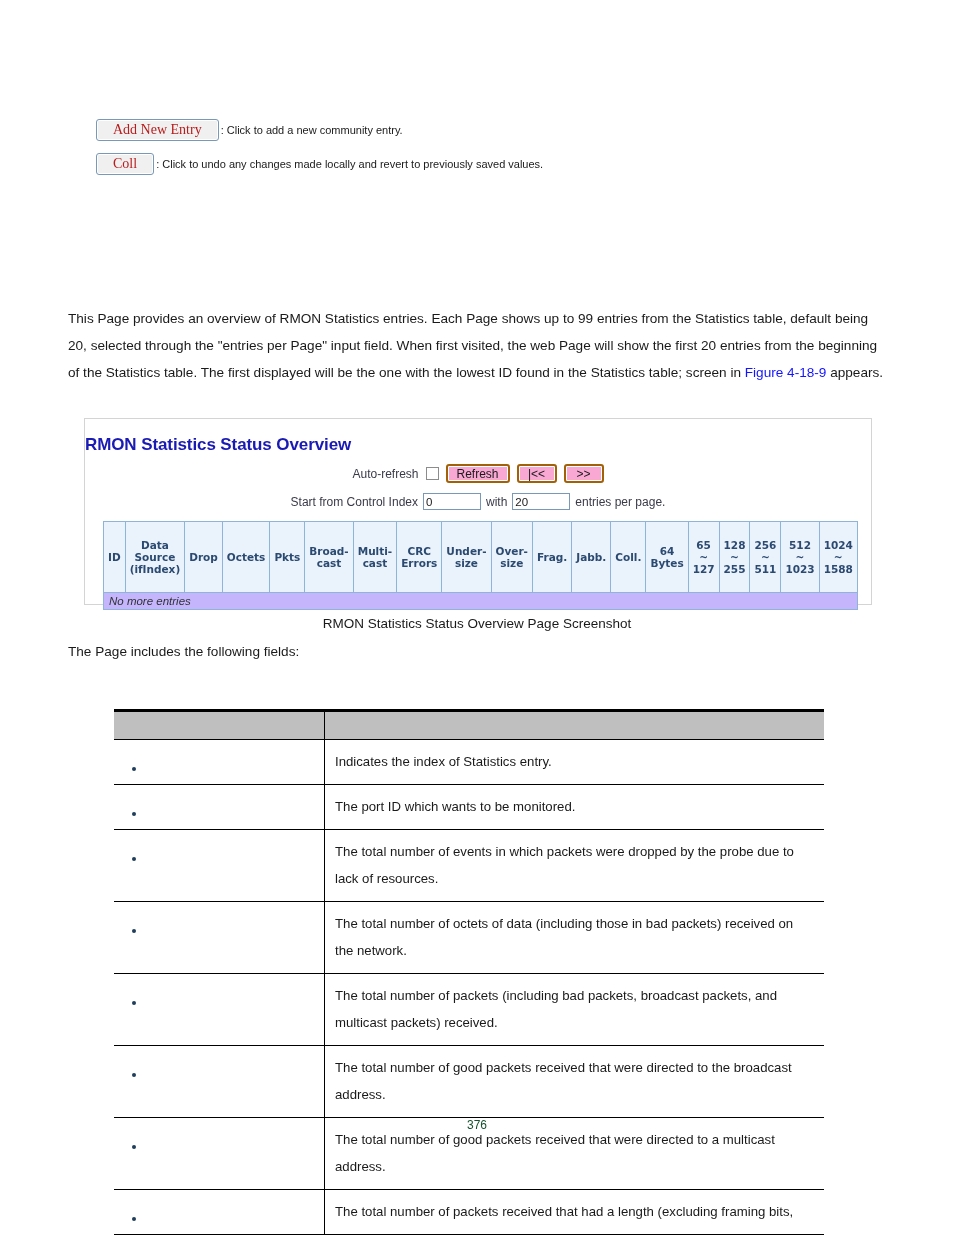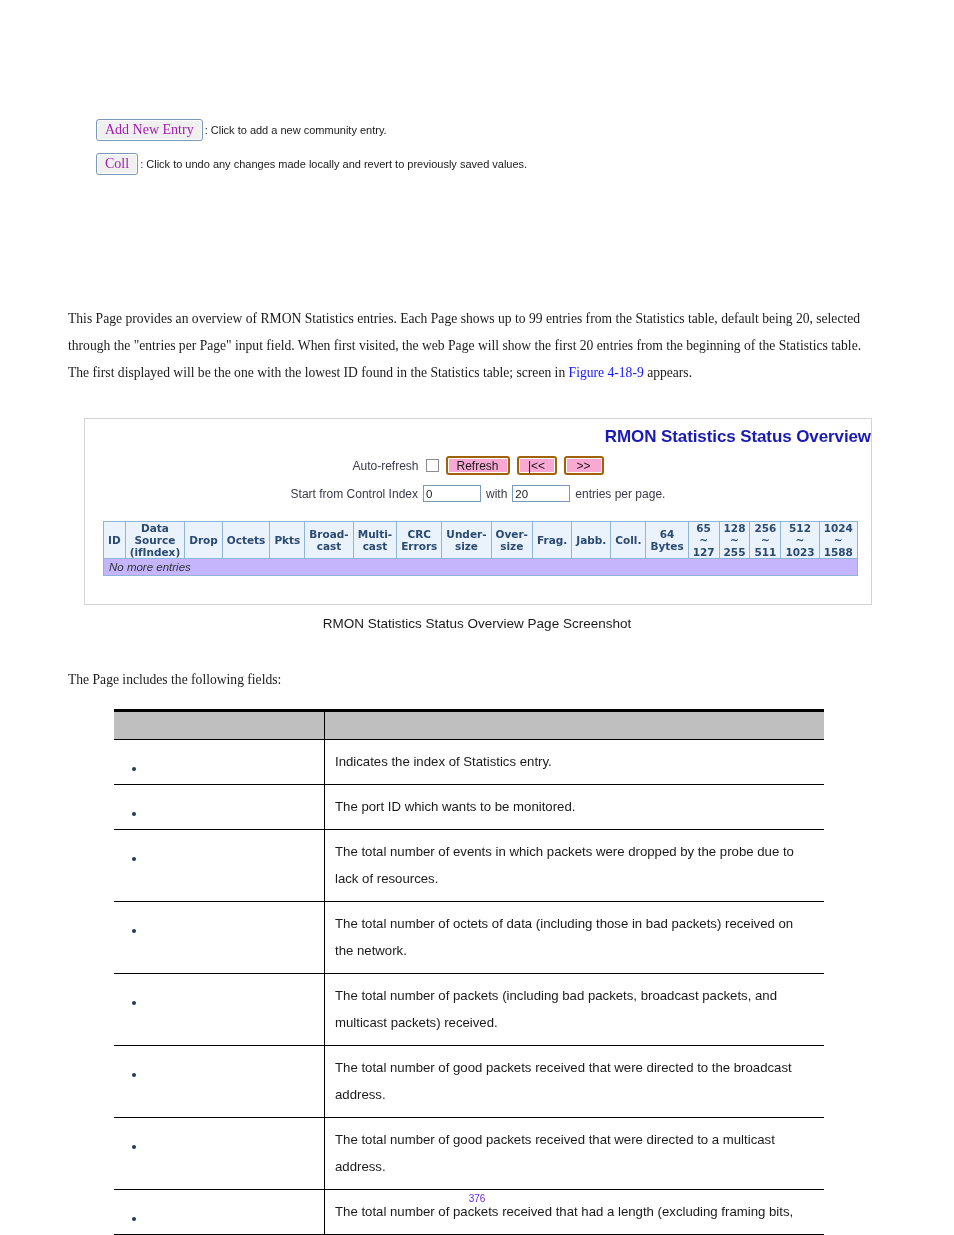--- a/index.html
+++ b/index.html
@@ -29,26 +29,26 @@
     margin-bottom: 10px;
     height: 24px;
   }
   .ui-btn {
     display: inline-flex;
     align-items: center;
     justify-content: center;
     background: #f0f0f0;
     border: 1px solid #7a98b8;
     border-radius: 3px;
-    color: #a21caf;
+    color: #b91c1c;
     font-family: "Liberation Serif", serif;
     font-size: 14px;
     line-height: 1;
     height: 22px;
-    padding: 0 8px;
+    padding: 0 16px;
     box-shadow: inset 0 0 0 1px #ffffff;
     box-sizing: border-box;
     white-space: nowrap;
   }
   .legend-text {
     font-size: 11px;
     color: #1a1a1a;
     margin-left: 2px;
     white-space: nowrap;
   }
@@ -56,43 +56,42 @@
   
   .para {
     position: absolute;
     left: 68px;
     top: 305px;
     width: 816px;
     font-size: 13.6px;
     line-height: 27px;
     color: #1a1a1a;
     text-align: left;
-    font-family: Liberation Serif, serif;
   }
   .link {
     color: #1414ff;
   }
 
   
   .shot-box {
     position: absolute;
     left: 84px;
     top: 418px;
     width: 788px;
     height: 187px;
     border: 1px solid #d4d4d4;
     background: #ffffff;
     box-sizing: border-box;
   }
   .shot-title {
-    text-align: right;
+    text-align: left;
     color: #1a1ab4;
     font-weight: bold;
     font-size: 17px;
-    margin-top: 8px;
+    margin-top: 16px;
     letter-spacing: -0.1px;
     font-family: "Liberation Sans", sans-serif;
   }
   .shot-controls {
     display: flex;
     align-items: center;
     justify-content: center;
     gap: 7px;
     margin-top: 9px;
   }
@@ -158,21 +157,21 @@
     background: #eaf2fb;
   }
   table.rmon th {
     border: 1px solid #8fb4d9;
     background: #eaf2fb;
     color: #2b4a72;
     font-family: "DejaVu Sans", sans-serif;
     font-weight: bold;
     font-size: 10.5px;
     line-height: 12px;
-    padding: 0 4px;
+    padding: 17px 4px;
     text-align: center;
     vertical-align: middle;
     white-space: pre-line;
   }
   table.rmon td.noentries {
     border: 1px solid #8fb4d9;
     background: #c4b5fd;
     color: #333333;
     font-style: italic;
     font-size: 11.5px;
@@ -188,24 +187,23 @@
     width: 954px;
     text-align: center;
     font-size: 13.5px;
     color: #1a1a1a;
   }
 
   
   .fields-intro {
     position: absolute;
     left: 68px;
-    top: 672px;
+    top: 644px;
     font-size: 13.6px;
     color: #1a1a1a;
-    font-family: Liberation Serif, serif;
   }
 
   
   .desc-wrap {
     position: absolute;
     left: 114px;
     top: 709px;
     width: 710px;
   }
   table.desc {
@@ -246,25 +244,25 @@
     background: #1f3d5c;
     vertical-align: middle;
     margin-left: 8px;
     margin-top: 12px;
   }
 
   
   .pageno {
     position: absolute;
     left: 0;
-    top: 1193px;
+    top: 1118px;
     width: 954px;
     text-align: center;
-    font-size: 10px;
-    color: #6d28d9;
+    font-size: 12px;
+    color: #14532d;
   }
 </style>
 </head>
 <body>
 
 <div class="legend-block">
 
   <div class="legend-row">
     <span class="ui-btn">Add New Entry</span>
     <span class="legend-text">: Click to add a new community entry.</span>

